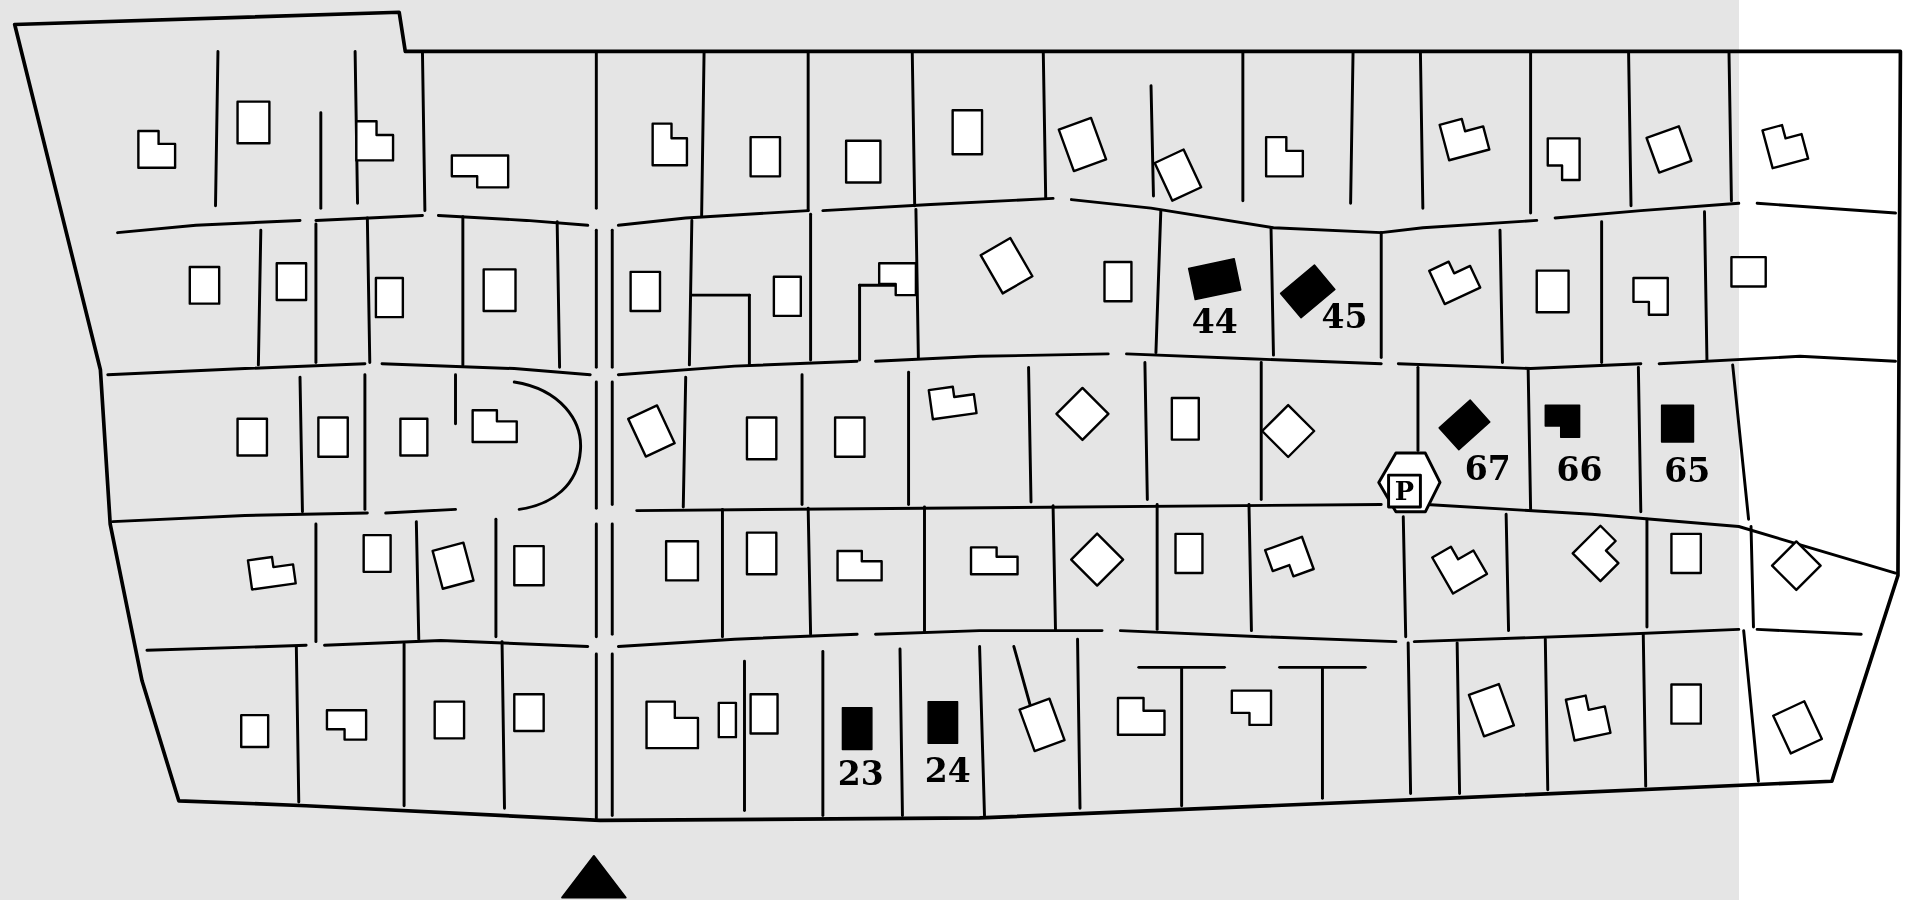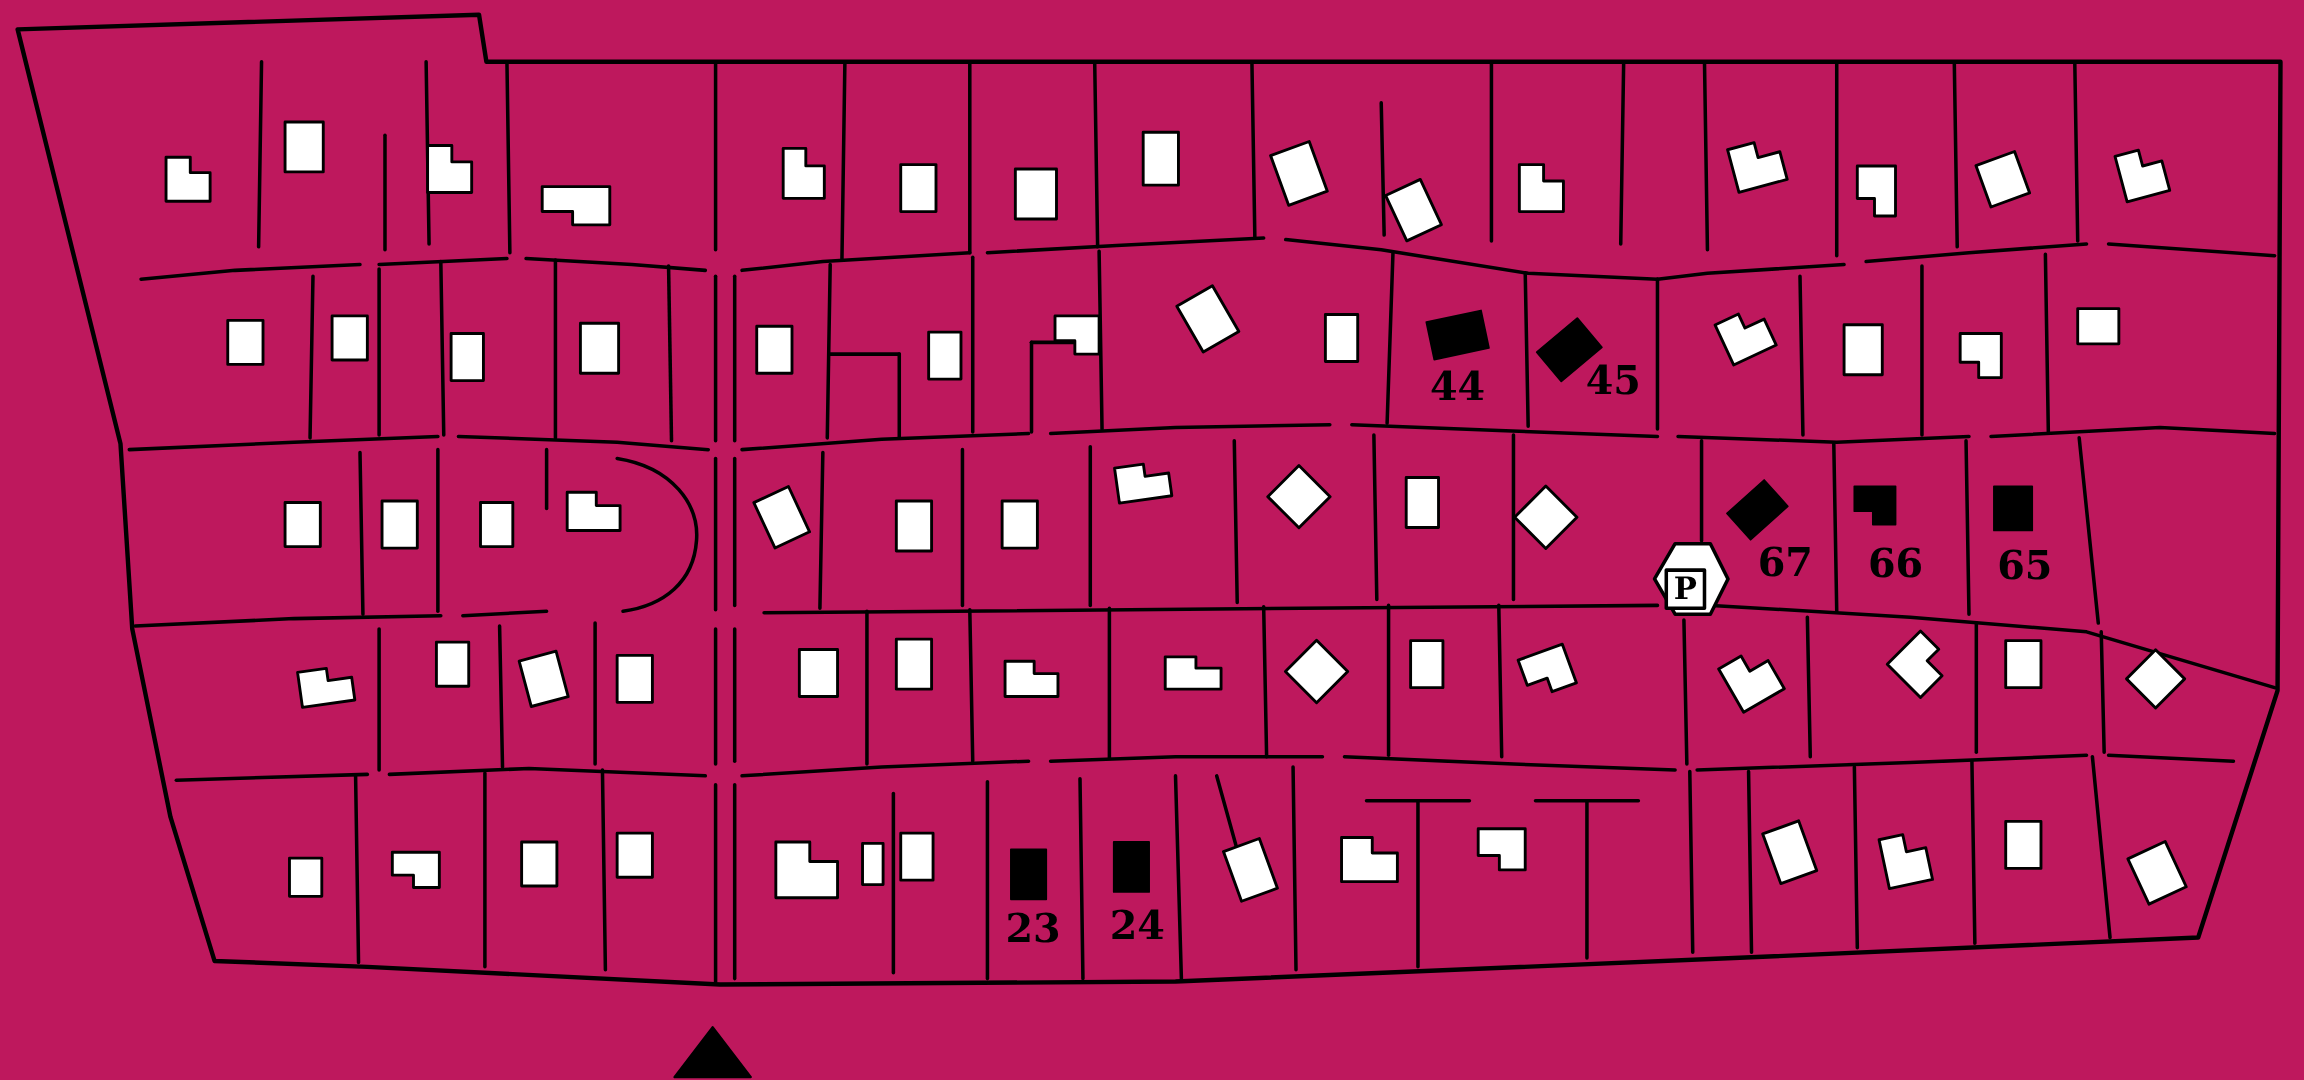--- a/index.html
+++ b/index.html
@@ -1,17 +1,17 @@
 <!DOCTYPE html>
 <html><head>
 <meta charset="utf-8">
 <style>
   html,body{margin:0;padding:0;background:#ffffff;}
   body{width:1920px;height:900px;overflow:hidden;font-family:"DejaVu Serif",serif;}
-  .map-wrap{width:1920px;height:900px;background:#be185d;text-decoration:underline;}
+  .map-wrap{width:1739px;height:900px;background:#e5e5e5;text-decoration:underline;}
   svg{display:block;}
   .boundary{fill:none;stroke:#000000;stroke-width:3;stroke-linejoin:round;stroke-linecap:round;}
   .line{fill:none;stroke:#000000;stroke-width:2.4;stroke-linecap:round;stroke-linejoin:round;}
   .house{fill:#ffffff;stroke:#000000;stroke-width:2.4;stroke-linejoin:round;}
   .hl{fill:#000000;stroke:#000000;stroke-width:1.5;stroke-linejoin:round;}
   .plot-label{font-family:"DejaVu Serif",serif;font-weight:bold;font-size:27px;text-anchor:middle;fill:#000000;}
   .parking-label{font-family:"DejaVu Serif",serif;font-weight:bold;font-size:21px;text-anchor:middle;dominant-baseline:central;fill:#000000;}
 </style>
 </head>
 <body>

